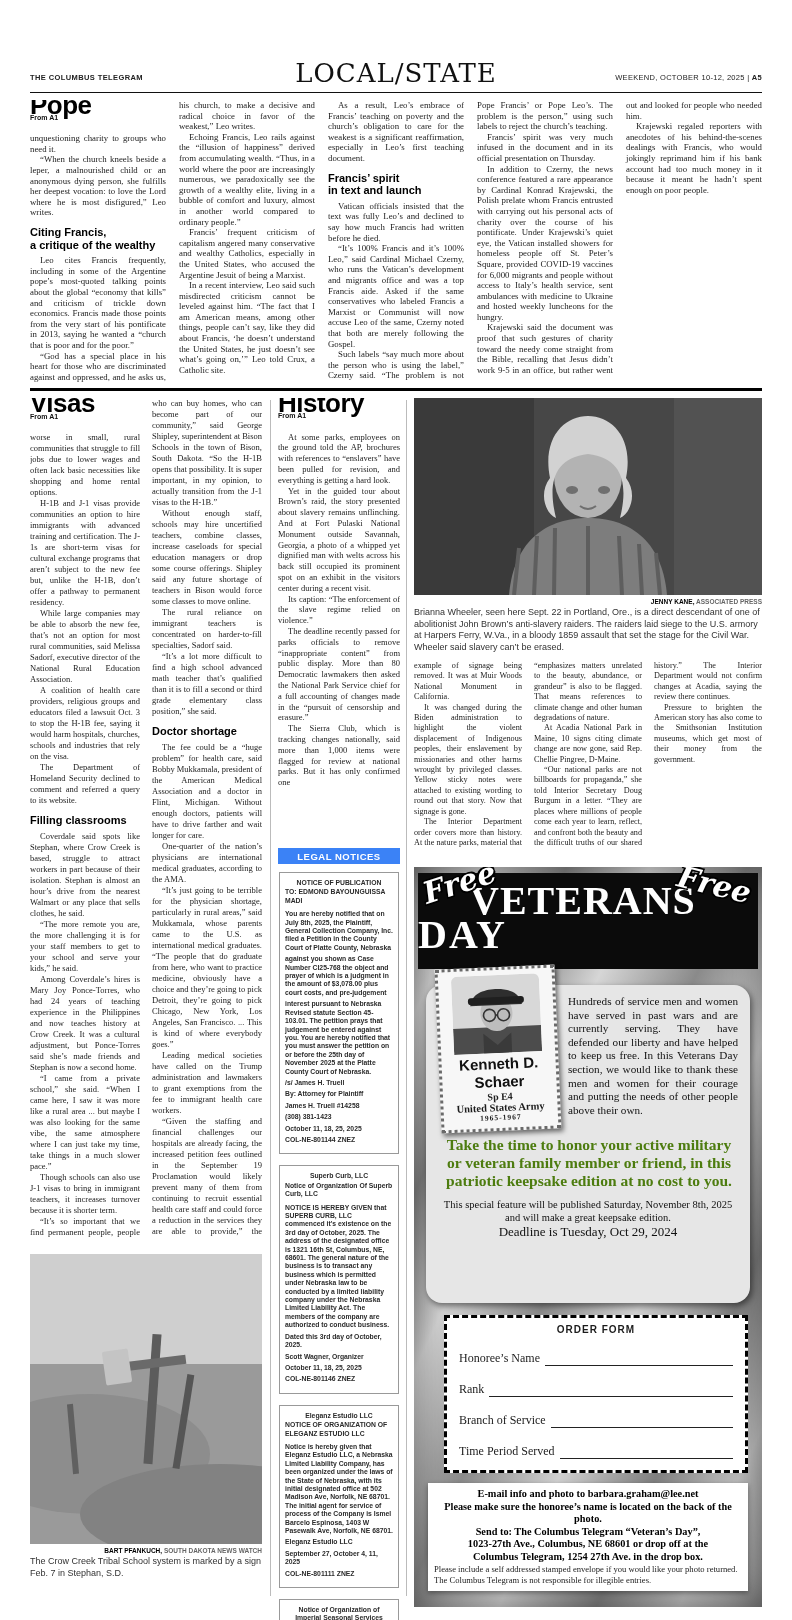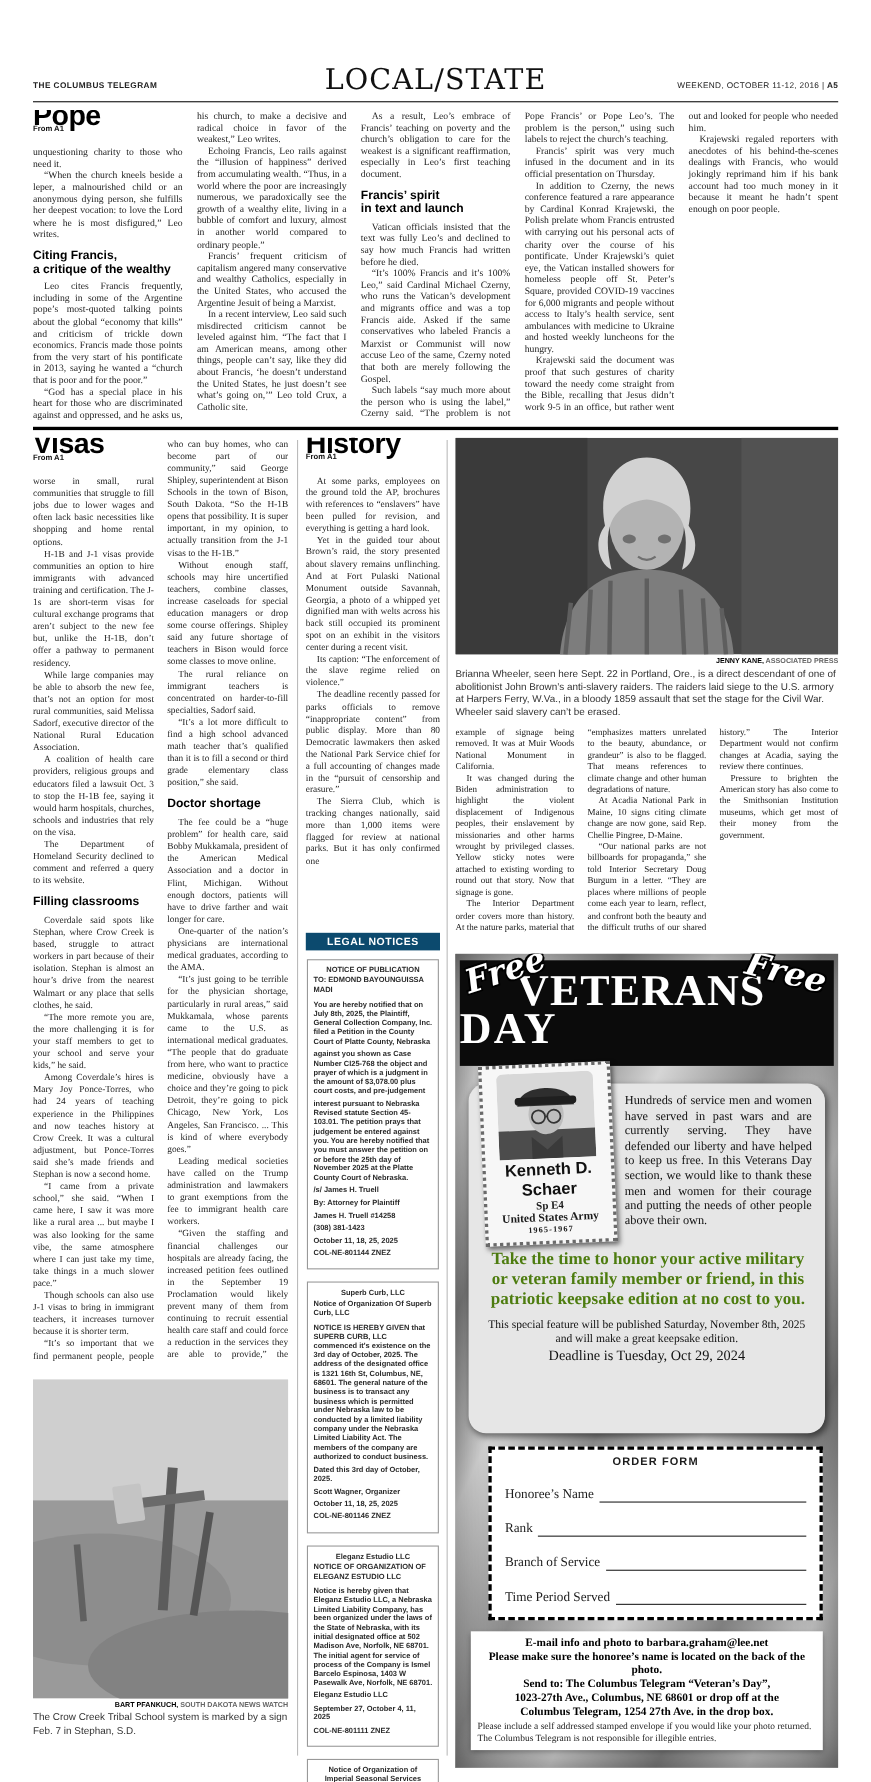--- a/index.html
+++ b/index.html
@@ -42,21 +42,21 @@
   .crow{position:absolute;left:0;top:856px;width:232px;}
   .crow svg{display:block;width:232px;height:290px;}
   .credit{font-family:"Liberation Sans",sans-serif;font-size:6.5px;font-weight:bold;
           text-align:right;color:#000;margin-top:3px;}
   .credit .org{color:#666;}
   .caption{font-family:"Liberation Sans",sans-serif;font-size:9px;line-height:11.5px;
            color:#333;margin-top:2px;}
   
   .colB{position:absolute;left:248px;top:0;width:122px;}
   .hist1{height:438px;overflow:hidden;font-size:8.5px;line-height:10.8px;}
-  .legal-bar{margin:12px 0 8px;background:#0c4a6e;color:#fff;text-align:center;
+  .legal-bar{margin:12px 0 8px;background:#3b82f6;color:#fff;text-align:center;
              font-family:"Liberation Sans",sans-serif;font-weight:bold;font-size:9.5px;
              padding:2.5px 0;letter-spacing:.5px;}
   .legal-box{border:1px solid #999;padding:6px 5px;margin:0 1px 11px;
              font-family:"Liberation Sans",sans-serif;font-size:6.8px;line-height:8.4px;
              font-weight:bold;color:#2b2b2b;}
   .legal-title{text-align:center;margin:0 0 1px;}
   .legal-sub{margin:0 0 5px;}
   .legal-box .body p{margin:0 0 3px;text-indent:0;text-align:left;}
   
   .colC{position:absolute;left:384px;top:0;width:348px;}
@@ -110,30 +110,30 @@
                     text-indent:0;color:#222;}
 </style>
 </head>
 <body>
 
 <div class="page">
 
   <div class="masthead">
     <div class="mh-left">THE COLUMBUS TELEGRAM</div>
     <div class="mh-center">LOCAL/STATE</div>
-    <div class="mh-right"><span>WEEKEND, OCTOBER 11-12, 2016 |</span> <b>A5</b></div>
+    <div class="mh-right"><span>WEEKEND, OCTOBER 10-12, 2025 |</span> <b>A5</b></div>
   </div>
   <div class="rule-top"></div>
 
   <div class="pope">
     <div class="cols flow noindent-first-wrap">
       <h1 class="headline">Pope</h1>
       <div class="fromline">From A1</div>
       <div class="noindent-first">
-          <p>unquestioning charity to those who need it.</p>
+          <p>unquestioning charity to groups who need it.</p>
           <p>“When the church kneels beside a leper, a malnourished child or an anonymous dying person, she fulfills her deepest vocation: to love the Lord where he is most disfigured,” Leo writes.</p>
           <h3 class="subhead">Citing Francis,
 a critique of the wealthy</h3>
           <p>Leo cites Francis frequently, including in some of the Argentine pope’s most-quoted talking points about the global “economy that kills” and criticism of trickle down economics. Francis made those points from the very start of his pontificate in 2013, saying he wanted a “church that is poor and for the poor.”</p>
           <p>“God has a special place in his heart for those who are discriminated against and oppressed, and he asks us, his church, to make a decisive and radical choice in favor of the weakest,” Leo writes.</p>
           <p>Echoing Francis, Leo rails against the “illusion of happiness” derived from accumulating wealth. “Thus, in a world where the poor are increasingly numerous, we paradoxically see the growth of a wealthy elite, living in a bubble of comfort and luxury, almost in another world compared to ordinary people.”</p>
           <p>Francis’ frequent criticism of capitalism angered many conservative and wealthy Catholics, especially in the United States, who accused the Argentine Jesuit of being a Marxist.</p>
           <p>In a recent interview, Leo said such misdirected criticism cannot be leveled against him. “The fact that I am American means, among other things, people can’t say, like they did about Francis, ‘he doesn’t understand the United States, he just doesn’t see what’s going on,’” Leo told Crux, a Catholic site.</p>
           <p>As a result, Leo’s embrace of Francis’ teaching on poverty and the church’s obligation to care for the weakest is a significant reaffirmation, especially in Leo’s first teaching document.</p>
           <h3 class="subhead">Francis’ spirit

